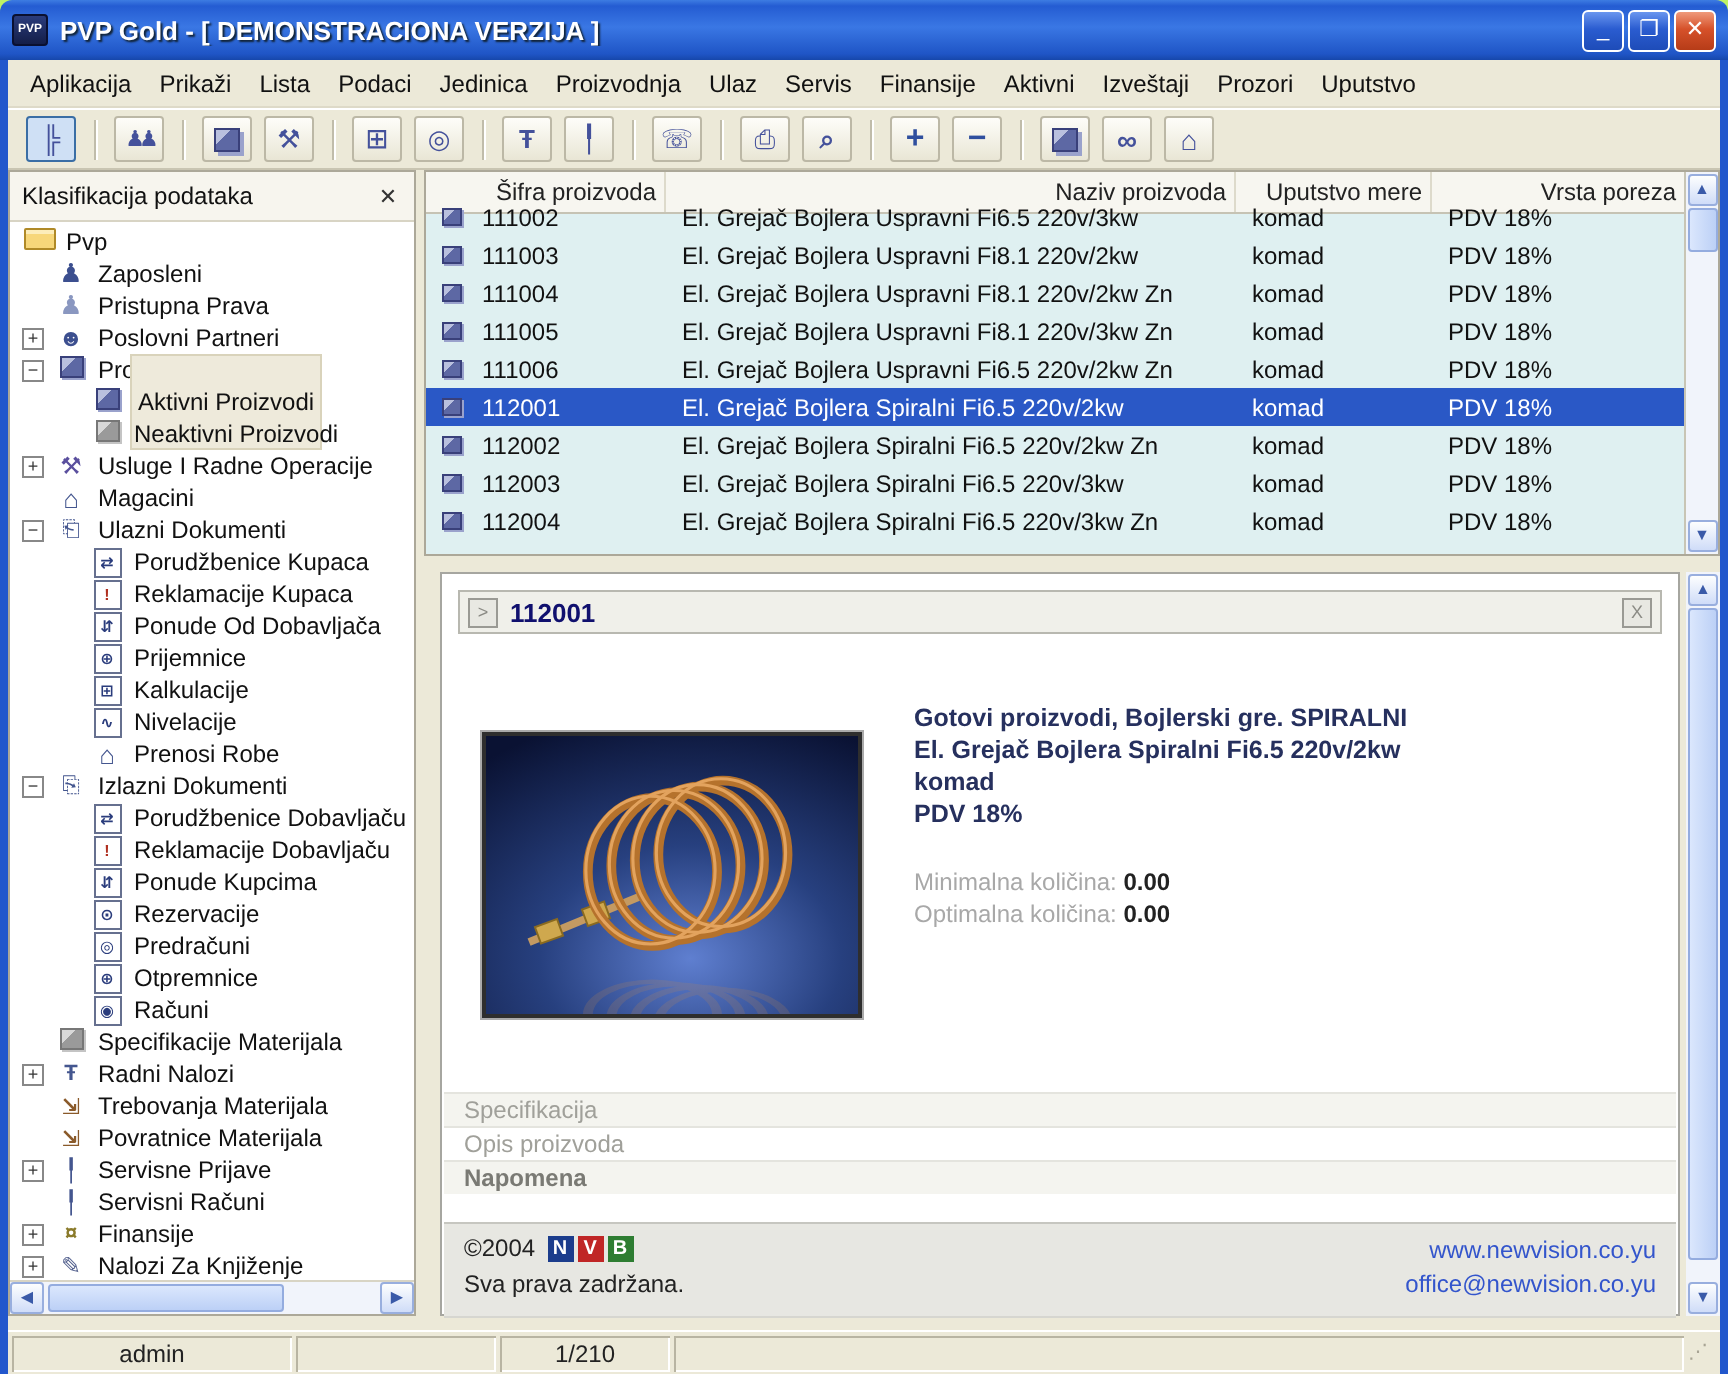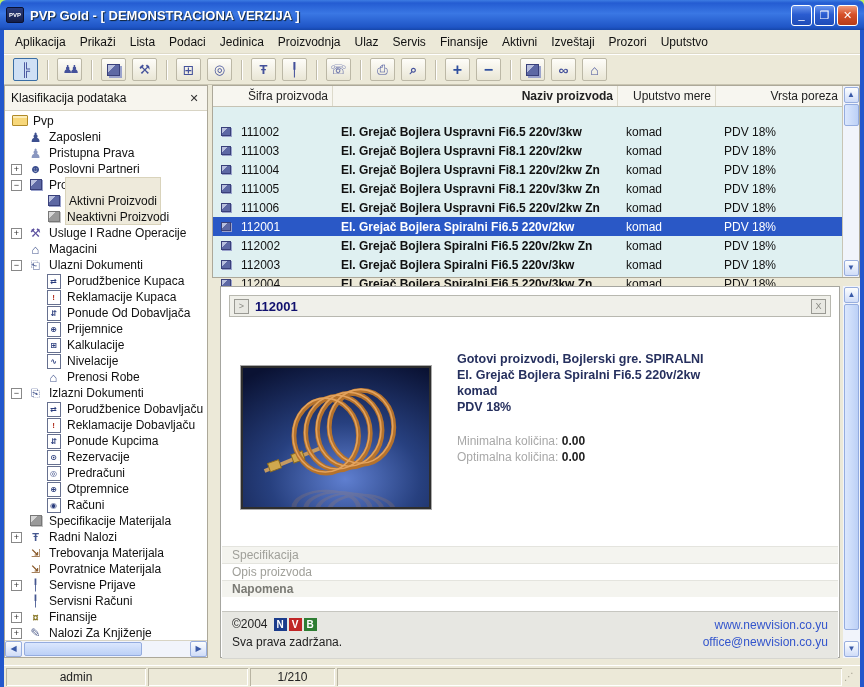--- a/index.html
+++ b/index.html
@@ -102,24 +102,24 @@
     border-radius:2px;color:#3a5aa8;font-size:8px;line-height:14px;text-align:center;}
   .hthumb{width:118px;height:14px;margin:0 2px;background:linear-gradient(#dbe7fd,#bcd0f6);
     border:1px solid #94acdf;border-radius:2px;}
   .hspace{flex:1;}
 
   
   .tablewrap{position:absolute;left:208px;top:0;width:648px;height:193px;border:1px solid #aca899;background:#dff0f1;}
   .thead{display:flex;height:21px;background:#f7f6f0;border-bottom:1px solid #c6c3b4;}
   .th{font-size:12px;color:#222;padding:3px 4px 0 8px;border-right:1px solid #dddacb;white-space:nowrap;overflow:hidden;text-align:right;}
   .c0{width:120px;flex:0 0 120px;}
-  .c1{width:285px;flex:0 0 285px;font-weight:bold;}
+  .c1{width:285px;flex:0 0 285px;}
   .c2{width:98px;flex:0 0 98px;}
   .c3{width:126px;flex:0 0 126px;border-right:none;}
-  .rows{position:absolute;left:0;top:36px;width:629px;height:216px;overflow:hidden;}
+  .rows{position:absolute;left:0;top:13px;width:629px;height:216px;overflow:hidden;}
   .row{display:flex;height:19px;align-items:center;font-size:12px;color:#111;}
   .row .c0{display:flex;align-items:center;padding-left:8px;gap:10px;}
   .row .c1,.row .c2,.row .c3{padding-left:8px;white-space:nowrap;overflow:hidden;}
   .row.sel{background:#2a58c6;color:#fff;}
   .rcube{display:inline-block;width:10px;height:9px;background:linear-gradient(135deg,#b9c0de 35%,#5d68a4 35%);
     border:1px solid #39407a;box-shadow:1px 1px 0 #9aa2cc;}
   .vscroll{position:absolute;right:0;top:0;width:17px;background:#f1f4fb;border-left:1px solid #c8c5b5;
     display:flex;flex-direction:column;align-items:center;}
   .vscroll.vtab{height:191px;}
   .varrow{width:15px;height:16px;margin:1px 0;background:linear-gradient(#fdfefe,#cfdcf8);

